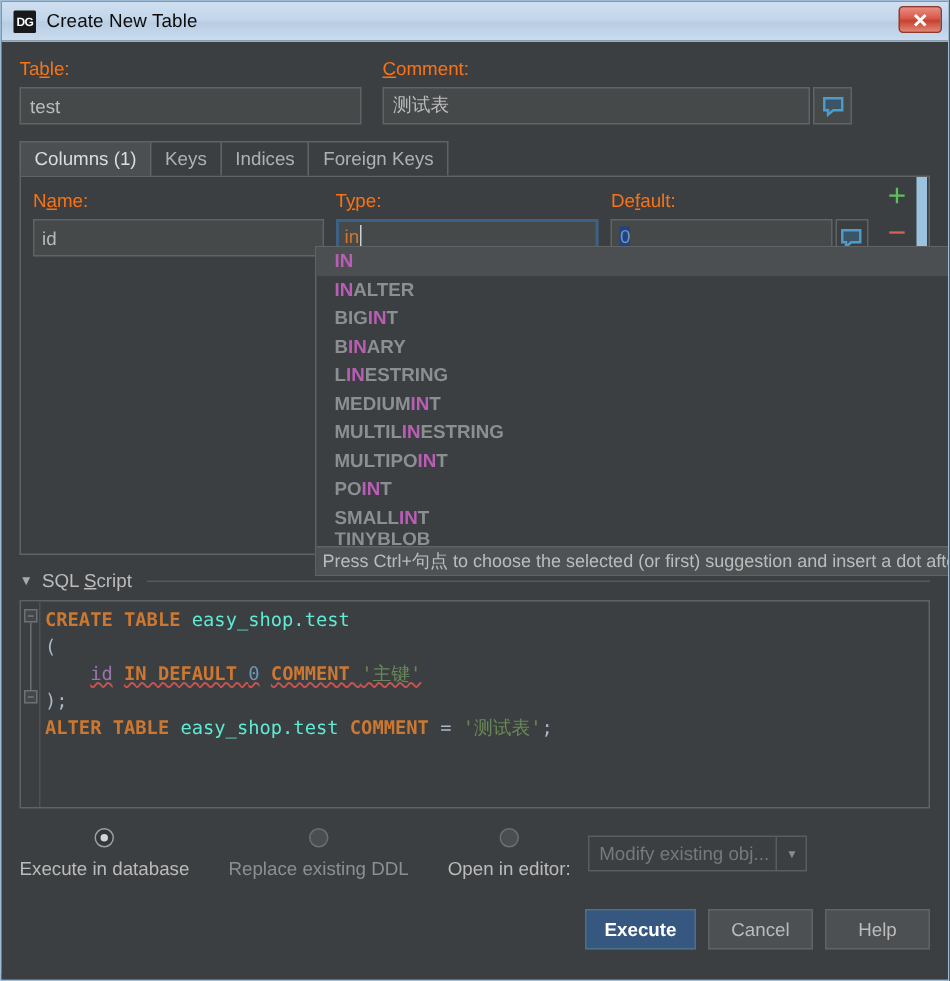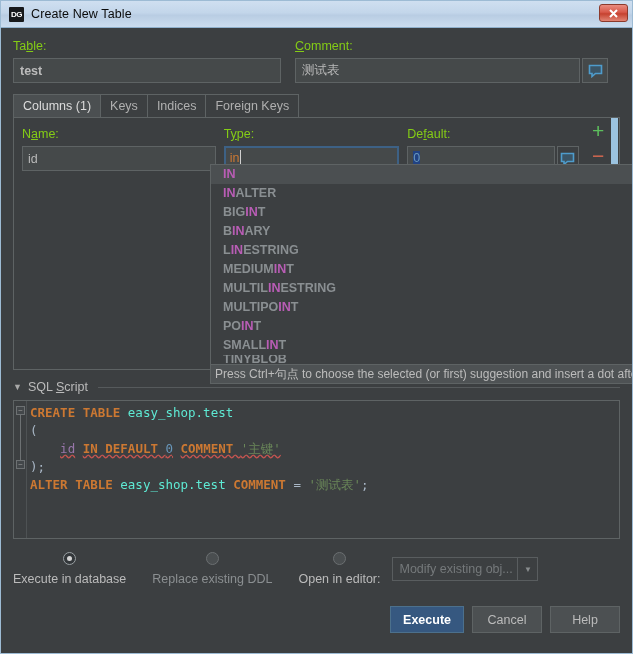--- a/index.html
+++ b/index.html
@@ -59,21 +59,21 @@
   .content {
     position: relative;
     padding: 10px 12px 0 12px;
     height: calc(654px - 27px);
   }
 
   
   .field-row { display: flex; gap: 14px; }
   .field-col { display: flex; flex-direction: column; }
   .fld-label {
-    font-size: 12.5px; color: #84cc16;
+    font-size: 12.5px; color: #f97316;
     margin-bottom: 4px; height: 16px; line-height: 16px;
   }
   .fld-label u { text-decoration: underline; }
   .textinput {
     background: #45494a;
     border: 1px solid #5e6364;
     height: 25px;
     color: #bbbbbb;
     font-size: 12.5px;
     line-height: 23px;
@@ -384,21 +384,21 @@
         <path d="M2 2 L9 9 M9 2 L2 9" stroke="#ffffff" stroke-width="2" fill="none"></path>
       </svg>
     </div>
   </div>
 
   <div class="content">
 
     <div class="field-row">
       <div class="field-col">
         <div class="fld-label">Ta<u>b</u>le:</div>
-        <input class="textinput" style="width: 268px; font-weight: bold;" value="test">
+        <input class="textinput" style="width: 228px;" value="test">
       </div>
       <div class="field-col">
         <div class="fld-label"><u>C</u>omment:</div>
         <div style="display:flex;">
           <input class="textinput" style="width: 285px;" value="测试表">
           <div class="comment-icon-btn">
             <svg width="15" height="14" viewBox="0 0 15 14">
               <path d="M1.5 1.5 h12 v8 h-6 l-3.5 3 v-3 h-2.5 z" fill="#3b5566" stroke="#4e9ccc" stroke-width="1.6"></path>
             </svg>
           </div>

